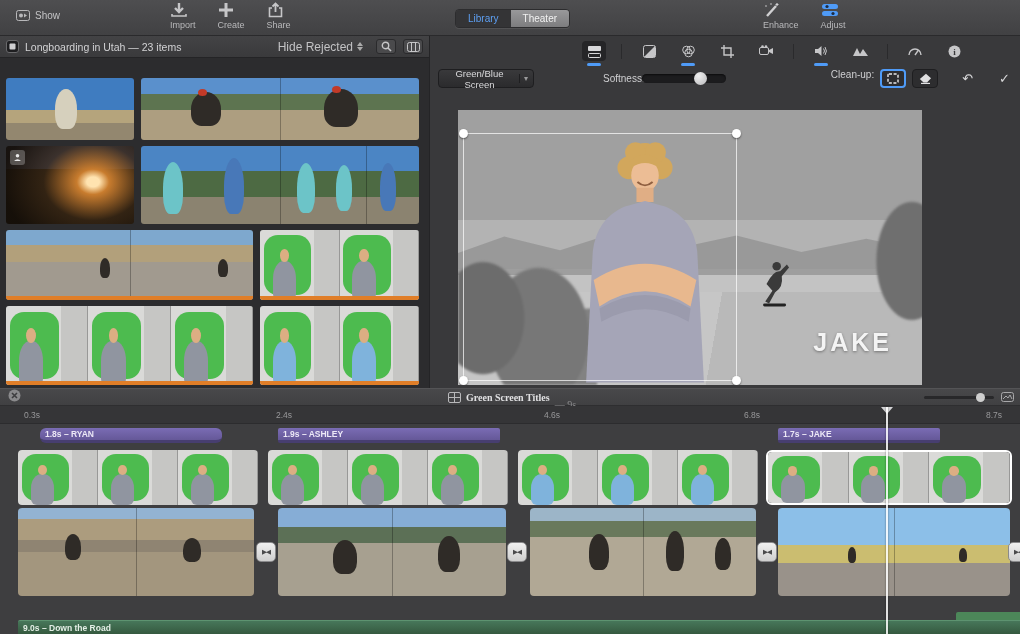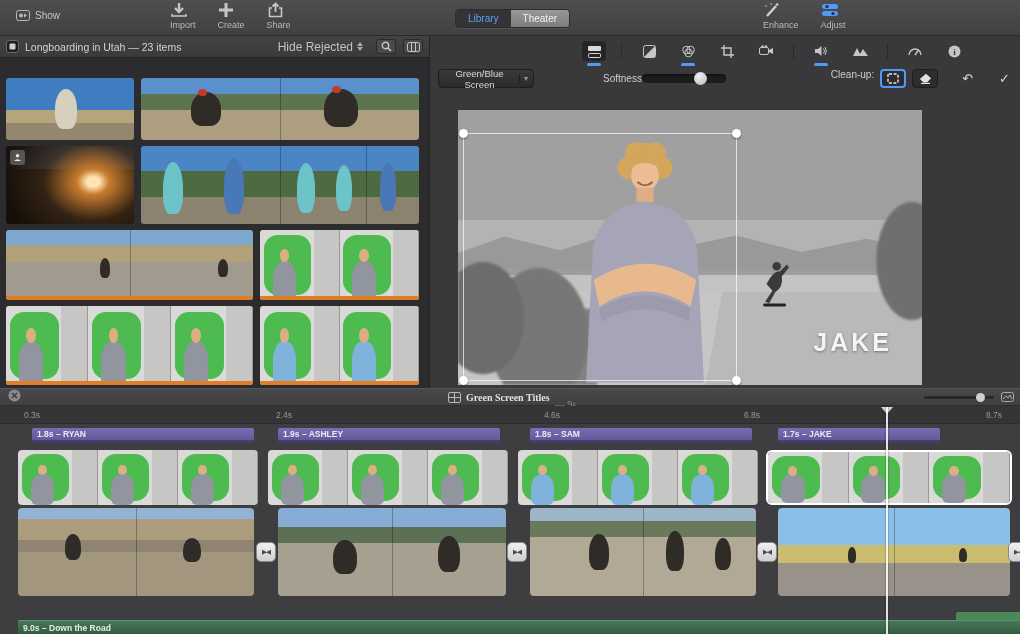--- a/index.html
+++ b/index.html
@@ -520,23 +520,22 @@
     </div>
 
     <div class="ruler">
       <span style="left:24px;">0.3s</span>
       <span style="left:276px;">2.4s</span>
       <span style="left:544px;">4.6s</span>
       <span style="left:744px;">6.8s</span>
       <span style="left:986px;">8.7s</span>
     </div>
 
-    <div class="tbar" style="left:32px;width:222px;">1.8s – RYAN</div>
+    <div class="tbar" style="left:40px;width:182px;border-radius:6px;">1.8s – RYAN</div>
     <div class="tbar" style="left:278px;width:222px;">1.9s – ASHLEY</div>
-    <div class="tbar" style="left:530px;width:222px;">1.8s – SAM</div>
     <div class="tbar" style="left:778px;width:162px;">1.7s – JAKE</div>
 
     <div class="tl-gs" style="left:18px;width:240px;">
       <div class="gsf">
           <i class="man"></i>
         </div>
       <div class="gsf">
           <i class="man"></i>
         </div>
       <div class="gsf">

